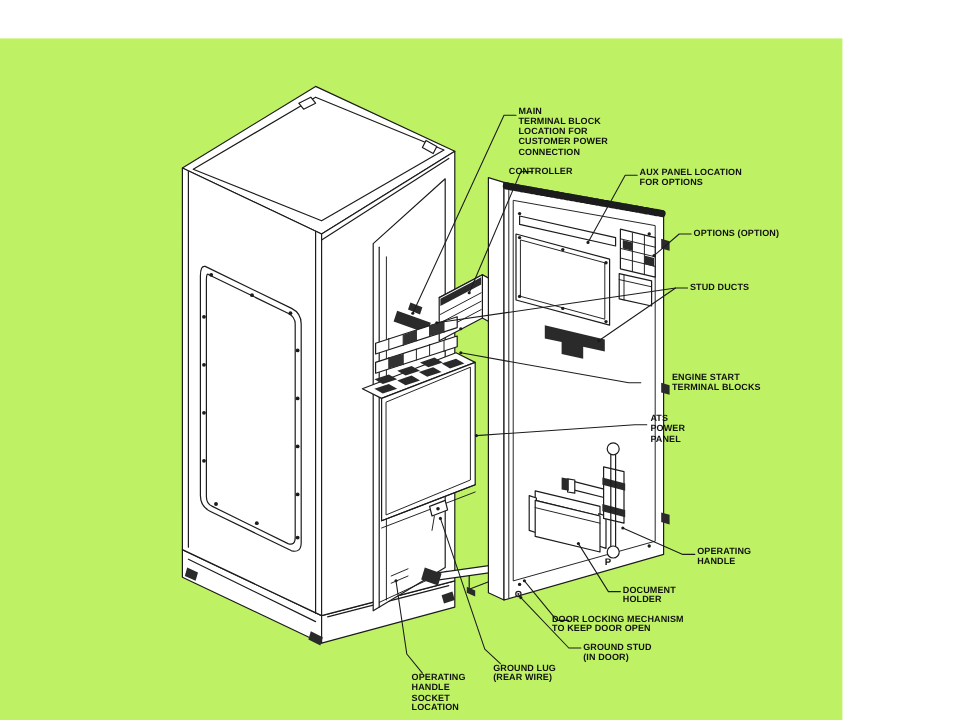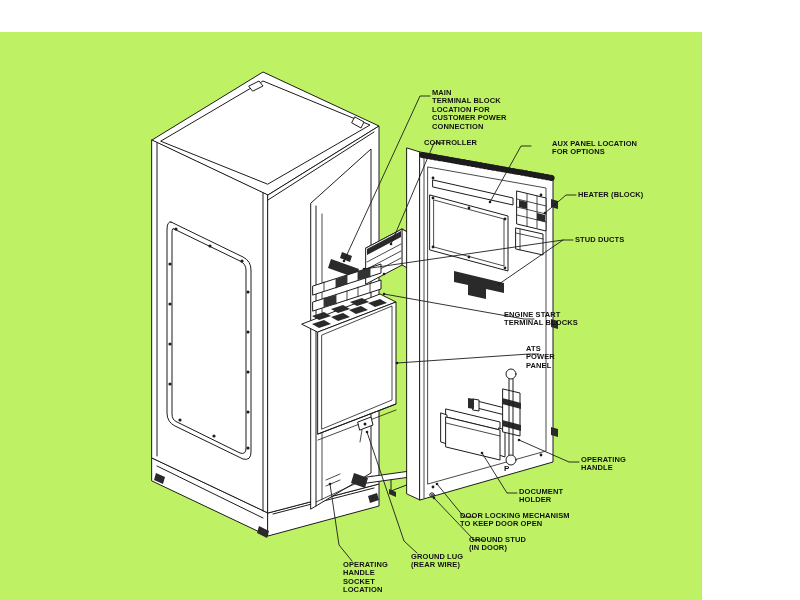--- a/index.html
+++ b/index.html
@@ -251,36 +251,36 @@
         <circle cx="330" cy="452" r="1.3" fill="#1c1c1c" stroke="none"></circle>
   </g>
 </svg>
 
   <div class="lbl" style="left:432px;top:57px">MAIN
 TERMINAL BLOCK
 LOCATION FOR
 CUSTOMER POWER
 CONNECTION</div>
   <div class="lbl" style="left:424px;top:107px">CONTROLLER</div>
-  <div class="lbl" style="left:552px;top:108px">AUX PANEL LOCATION
+  <div class="lbl" style="left:533px;top:108px">AUX PANEL LOCATION
 FOR OPTIONS</div>
-  <div class="lbl" style="left:578px;top:159px">HEATER (BLOCK)</div>
+  <div class="lbl" style="left:578px;top:159px">OPTIONS (OPTION)</div>
   <div class="lbl" style="left:575px;top:204px">STUD DUCTS</div>
-  <div class="lbl" style="left:504px;top:279px">ENGINE START
+  <div class="lbl" style="left:560px;top:279px">ENGINE START
 TERMINAL BLOCKS</div>
-  <div class="lbl" style="left:526px;top:313px">ATS
+  <div class="lbl" style="left:542px;top:313px">ATS
 POWER
 PANEL</div>
   <div class="lbl" style="left:581px;top:424px">OPERATING
 HANDLE</div>
   <div class="lbl" style="left:519px;top:456px">DOCUMENT
 HOLDER</div>
   <div class="lbl" style="left:460px;top:480px">DOOR LOCKING MECHANISM
 TO KEEP DOOR OPEN</div>
-  <div class="lbl" style="left:469px;top:504px">GROUND STUD
+  <div class="lbl" style="left:486px;top:504px">GROUND STUD
 (IN DOOR)</div>
   <div class="lbl" style="left:411px;top:521px">GROUND LUG
 (REAR WIRE)</div>
   <div class="lbl" style="left:343px;top:529px">OPERATING
 HANDLE
 SOCKET
 LOCATION</div>
   <div class="marker" style="left:504px;top:433px">P</div>
 </div>
 

